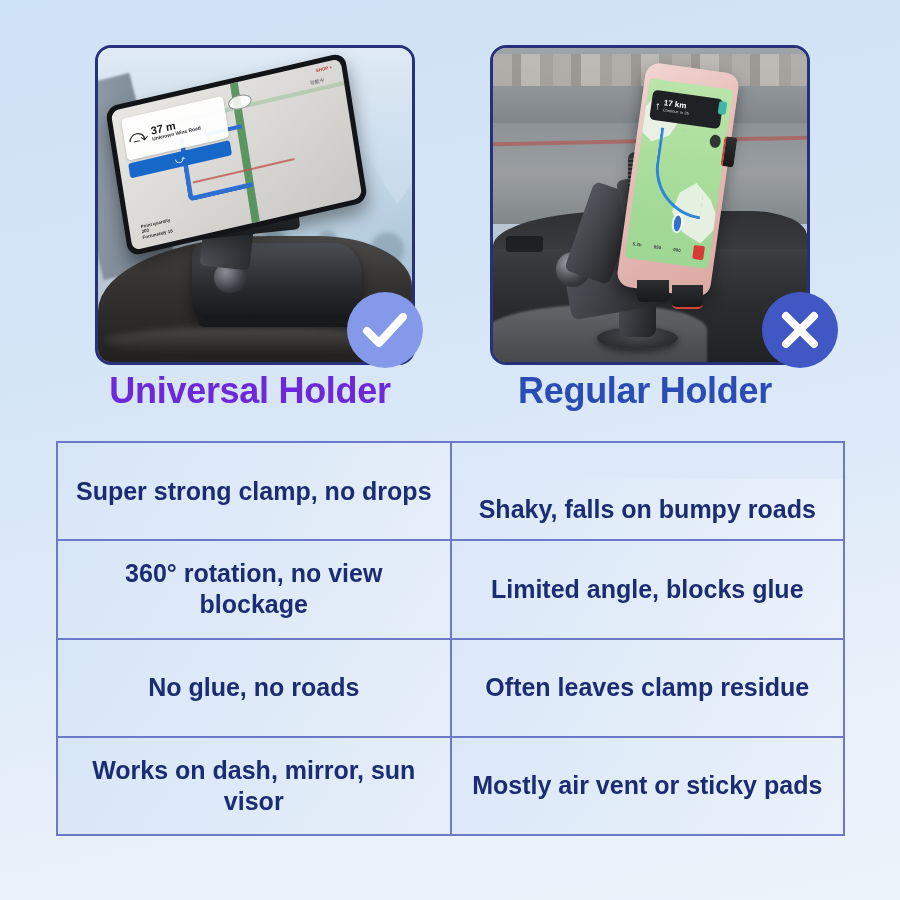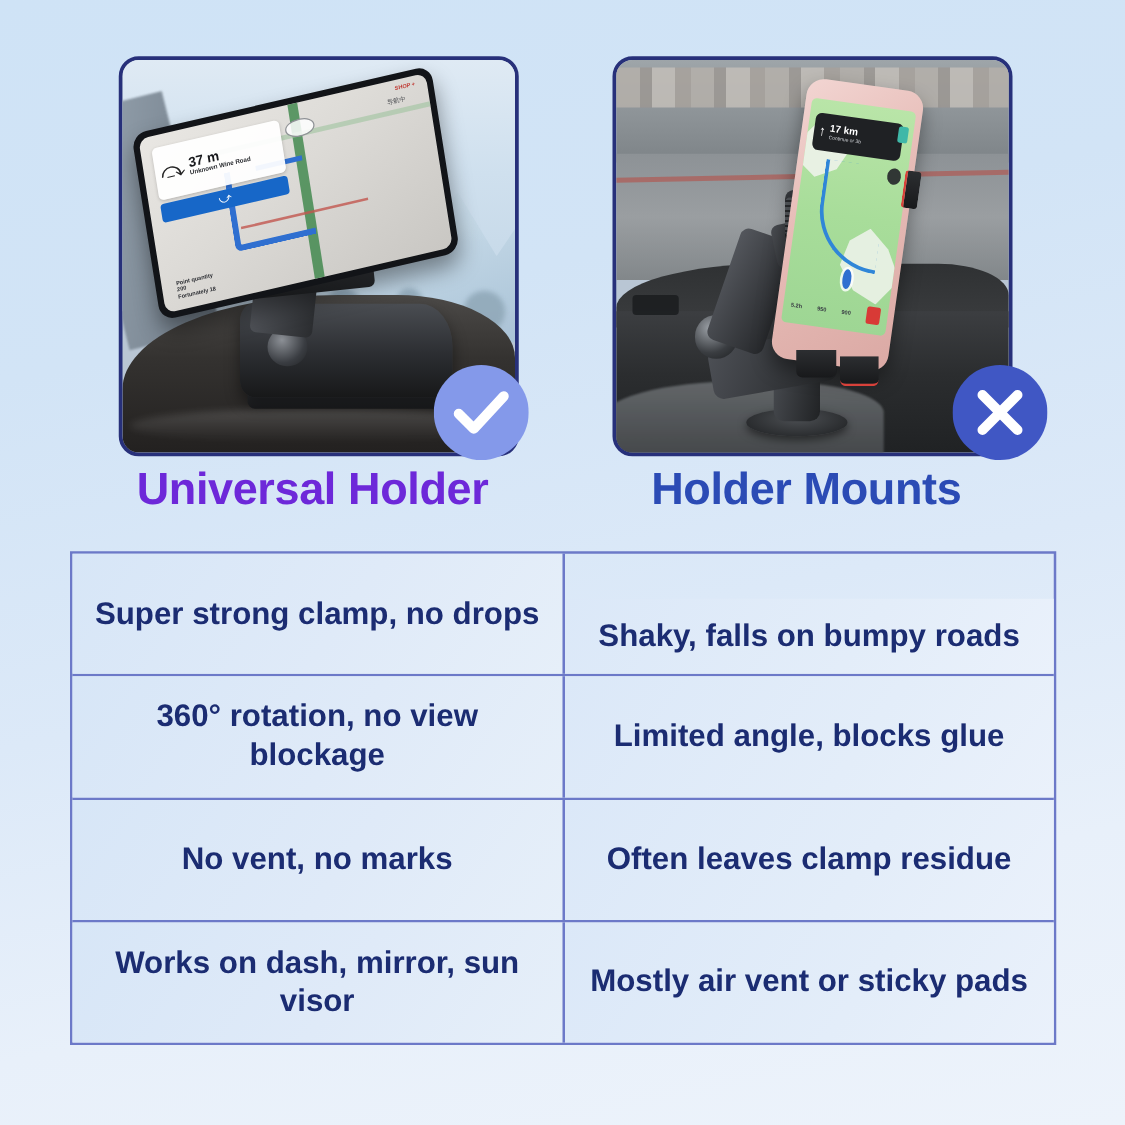--- a/index.html
+++ b/index.html
@@ -282,33 +282,33 @@
     </svg>
   </div>
   <div class="badge badge-x">
     <svg width="76" height="76" viewBox="0 0 76 76">
       <circle cx="38" cy="38" r="38" id="x-circle" fill="#4057c4"></circle>
       <path d="M24 24 L52 52 M52 24 L24 52" fill="none" stroke="#ffffff" stroke-width="8" stroke-linecap="round"></path>
     </svg>
   </div>
 
   <div class="heading heading-left" style="color: #6d28d9;">Universal Holder</div>
-  <div class="heading heading-right" style="color: rgb(43, 75, 181);">Holder Mounts</div>
+  <div class="heading heading-right" style="color: rgb(43, 75, 181);">Regular Holder</div>
 
   <div class="table" id="comparison-table" style="border-color: rgb(108, 121, 200);">
       <div class="row" style="border-bottom-color: rgb(108, 121, 200);">
         <div class="cell cell-left" style="color: rgb(27, 44, 114); border-right-color: rgb(108, 121, 200);">Super strong clamp, no drops</div>
         <div class="cell cell-right" style="color: rgb(27, 44, 114); margin-top: 36px;">Shaky, falls on bumpy roads</div>
       </div>
       <div class="row" style="border-bottom-color: rgb(108, 121, 200);">
         <div class="cell cell-left" style="color: rgb(27, 44, 114); border-right-color: rgb(108, 121, 200);">360° rotation, no view blockage</div>
         <div class="cell cell-right" style="color: rgb(27, 44, 114);">Limited angle, blocks glue</div>
       </div>
       <div class="row" style="border-bottom-color: rgb(108, 121, 200);">
-        <div class="cell cell-left" style="color: rgb(27, 44, 114); border-right-color: rgb(108, 121, 200);">No vent, no marks</div>
+        <div class="cell cell-left" style="color: rgb(27, 44, 114); border-right-color: rgb(108, 121, 200);">No glue, no roads</div>
         <div class="cell cell-right" style="color: rgb(27, 44, 114);">Often leaves clamp residue</div>
       </div>
       <div class="row" style="border-bottom-color: rgb(108, 121, 200);">
         <div class="cell cell-left" style="color: rgb(27, 44, 114); border-right-color: rgb(108, 121, 200);">Works on dash, mirror, sun visor</div>
         <div class="cell cell-right" style="color: rgb(27, 44, 114);">Mostly air vent or sticky pads</div>
       </div>
     </div>
 
 </div>
 

